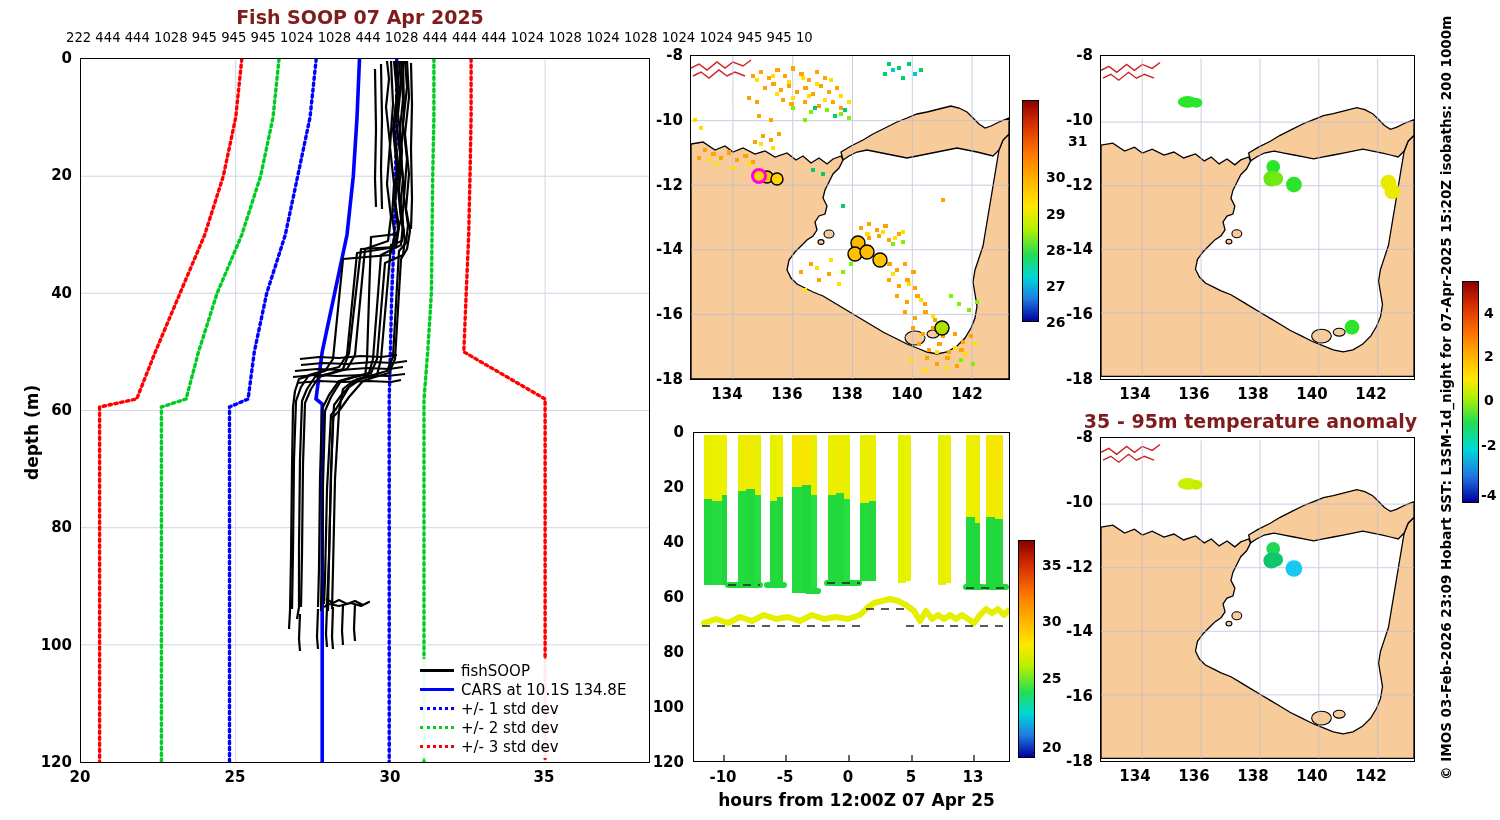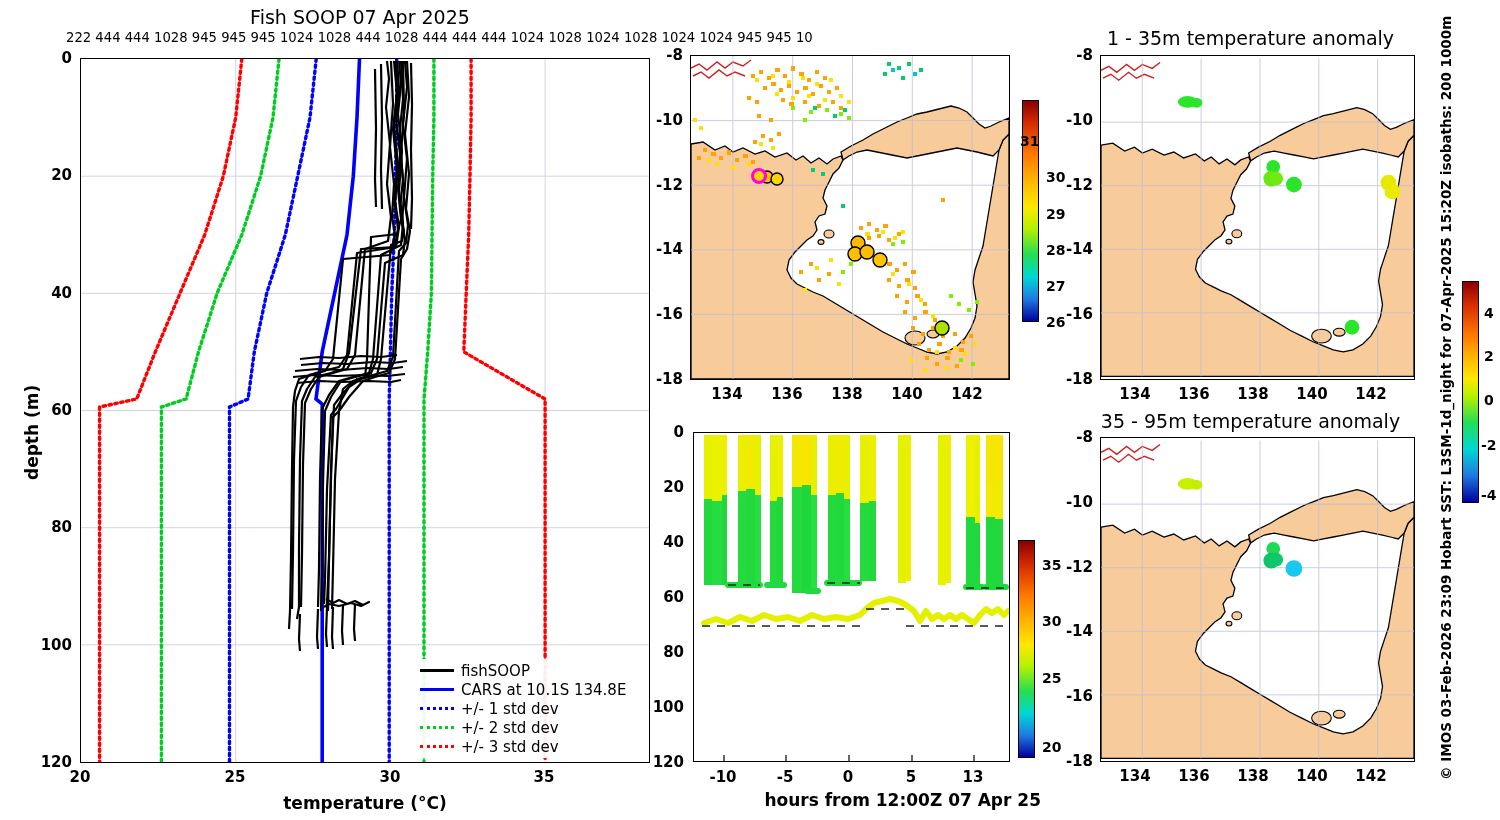--- a/index.html
+++ b/index.html
@@ -1,20 +1,20 @@
 <!DOCTYPE html>
 <html><head>
 <meta charset="utf-8">
 <style>
   html,body{margin:0;padding:0;background:#fff;}
   body{width:1500px;height:820px;font-family:"DejaVu Sans","Liberation Sans",sans-serif;overflow:hidden;}
   #root{position:relative;width:1500px;height:820px;}
 
   .abs{position:absolute;}
-  .ttl{font-weight:normal;font-size:19px;color:#000000;text-align:center;}
+  .ttl{font-weight:bold;font-size:19px;color:#7f1d1d;text-align:center;}
   .axlbl{font-weight:bold;font-size:17px;color:#000;text-align:center;}
   .tick{font-weight:bold;font-size:15px;color:#000;}
   .hdrnum{font-size:13.2px;color:#000;letter-spacing:0px;line-height:17px;white-space:nowrap;}
 
   .panel{position:absolute;border:1px solid #000;background:#fff;box-sizing:border-box;overflow:hidden;}
   .vrot{transform-origin:0 0;white-space:nowrap;font-size:14px;font-weight:bold;color:#000;}
 
   .legend-box{position:absolute;background:rgba(255,255,255,0.92);padding:2px 4px;}
   .lg-row{display:flex;align-items:center;height:19px;}
   .lg-key{width:34px;height:0;margin-right:7px;flex:none;}
@@ -125,21 +125,20 @@
   <div class="abs tick" style="left:34px;top:401px;width:38px;text-align:right;">60</div>
   <div class="abs tick" style="left:34px;top:518px;width:38px;text-align:right;">80</div>
   <div class="abs tick" style="left:24px;top:636px;width:48px;text-align:right;">100</div>
   <div class="abs tick" style="left:24px;top:753px;width:48px;text-align:right;">120</div>
 
   <div class="abs tick" style="left:68px;top:768px;width:24px;text-align:center;">20</div>
   <div class="abs tick" style="left:223px;top:768px;width:24px;text-align:center;">25</div>
   <div class="abs tick" style="left:378px;top:768px;width:24px;text-align:center;">30</div>
   <div class="abs tick" style="left:532px;top:768px;width:24px;text-align:center;">35</div>
 
-  <div class="abs axlbl" style="left:155px;top:793px;width:420px;">temperature (°C)</div>
   <div class="abs" style="left:22px;top:480px;">
     <div class="vrot axlbl" style="transform:rotate(-90deg);font-size:17px;">depth (m)</div>
   </div>
 
 
   <div class="panel" style="left:690px;top:55px;width:320px;height:325px;">
     <svg class="mapsvg" width="318" height="323" viewBox="0 0 318 323">
       <rect x="0" y="0" width="318" height="323" fill="#ffffff"></rect>
 
       <g fill="#f8cb9a" stroke="#000" stroke-width="1.3">
@@ -373,21 +372,21 @@
   <div class="abs tick" style="left:635px;top:370px;width:48px;text-align:right;">-18</div>
 
   <div class="abs tick" style="left:710px;top:385px;width:34px;text-align:center;">134</div>
   <div class="abs tick" style="left:770px;top:385px;width:34px;text-align:center;">136</div>
   <div class="abs tick" style="left:830px;top:385px;width:34px;text-align:center;">138</div>
   <div class="abs tick" style="left:890px;top:385px;width:34px;text-align:center;">140</div>
   <div class="abs tick" style="left:950px;top:385px;width:34px;text-align:center;">142</div>
 
   <div class="cb" style="left:1022px;top:100px;width:17px;height:222px;
               background:linear-gradient(to bottom,#8b0000 0%,#d42b00 10%,#ff7700 24%,#ffb400 36%,#ffe800 48%,#b6f000 58%,#22dd55 70%,#00d7d7 80%,#1f7ae0 90%,#0000a0 100%);"></div>
-  <div class="cb-lbl" style="left:1020px;top:133px;">31</div>
+  <div class="cb-lbl" style="left:1068px;top:133px;">31</div>
   <div class="cb-lbl" style="left:1046px;top:169px;">30</div>
   <div class="cb-lbl" style="left:1046px;top:206px;">29</div>
   <div class="cb-lbl" style="left:1046px;top:242px;">28</div>
   <div class="cb-lbl" style="left:1046px;top:278px;">27</div>
   <div class="cb-lbl" style="left:1046px;top:314px;">26</div>
 
 
   <div class="panel" style="left:693px;top:432px;width:317px;height:330px;">
     <svg class="mapsvg" width="315" height="328" viewBox="0 0 315 328">
       <rect x="0" y="0" width="315" height="328" fill="#fff"></rect>
@@ -503,30 +502,29 @@
   <div class="abs tick" style="left:640px;top:643px;width:44px;text-align:right;">80</div>
   <div class="abs tick" style="left:630px;top:698px;width:54px;text-align:right;">100</div>
   <div class="abs tick" style="left:630px;top:753px;width:54px;text-align:right;">120</div>
 
   <div class="abs tick" style="left:706px;top:768px;width:34px;text-align:center;">-10</div>
   <div class="abs tick" style="left:768px;top:768px;width:34px;text-align:center;">-5</div>
   <div class="abs tick" style="left:831px;top:768px;width:34px;text-align:center;">0</div>
   <div class="abs tick" style="left:894px;top:768px;width:34px;text-align:center;">5</div>
   <div class="abs tick" style="left:956px;top:768px;width:34px;text-align:center;">13</div>
 
-  <div class="abs axlbl" style="left:716px;top:790px;width:325px;text-align:right;">hours from 12:00Z 07 Apr 25</div>
+  <div class="abs axlbl" style="left:694px;top:790px;width:325px;">hours from 12:00Z 07 Apr 25</div>
 
   <div class="cb" style="left:1018px;top:540px;width:17px;height:218px;
               background:linear-gradient(to bottom,#8b0000 0%,#d42b00 11%,#ff7700 25%,#ffb400 37%,#ffe800 48%,#b6f000 58%,#22dd55 70%,#00d7d7 80%,#1f7ae0 90%,#0000a0 100%);"></div>
   <div class="cb-lbl" style="left:1042px;top:557px;">35</div>
   <div class="cb-lbl" style="left:1042px;top:613px;">30</div>
   <div class="cb-lbl" style="left:1042px;top:670px;">25</div>
   <div class="cb-lbl" style="left:1042px;top:739px;">20</div>
 
-  <div class="abs ttl" style="left:1078px;top:27px;width:345px;">1 - 35m temperature anomaly</div>
 
   <div class="panel" style="left:1100px;top:55px;width:315px;height:325px;">
     <svg class="mapsvg" width="313" height="323" viewBox="0 0 318 323">
       <rect x="0" y="0" width="318" height="323" fill="#ffffff"></rect>
       <g fill="#f8cb9a" stroke="#000" stroke-width="1.3">
         <path d="M0,323 L0,88 L12,86 L24,94 L34,90 L42,96 L52,92 L64,98 L74,95 L84,101 L96,97 L105,104
                  L112,100 L120,107 L128,102 L136,108 L142,103 L150,100 L152,104 L148,112 L142,118 L138,126
                  L134,134 L132,142 L136,150 L134,158 L128,160 L124,166 L126,174 L122,180 L116,184 L110,190
                  L104,196 L98,204 L96,214 L100,222 L106,228 L114,232 L122,236 L132,240 L142,246 L152,252
                  L162,258 L172,264 L182,270 L192,276 L204,282 L216,288 L226,292 L236,296 L246,298 L256,296

